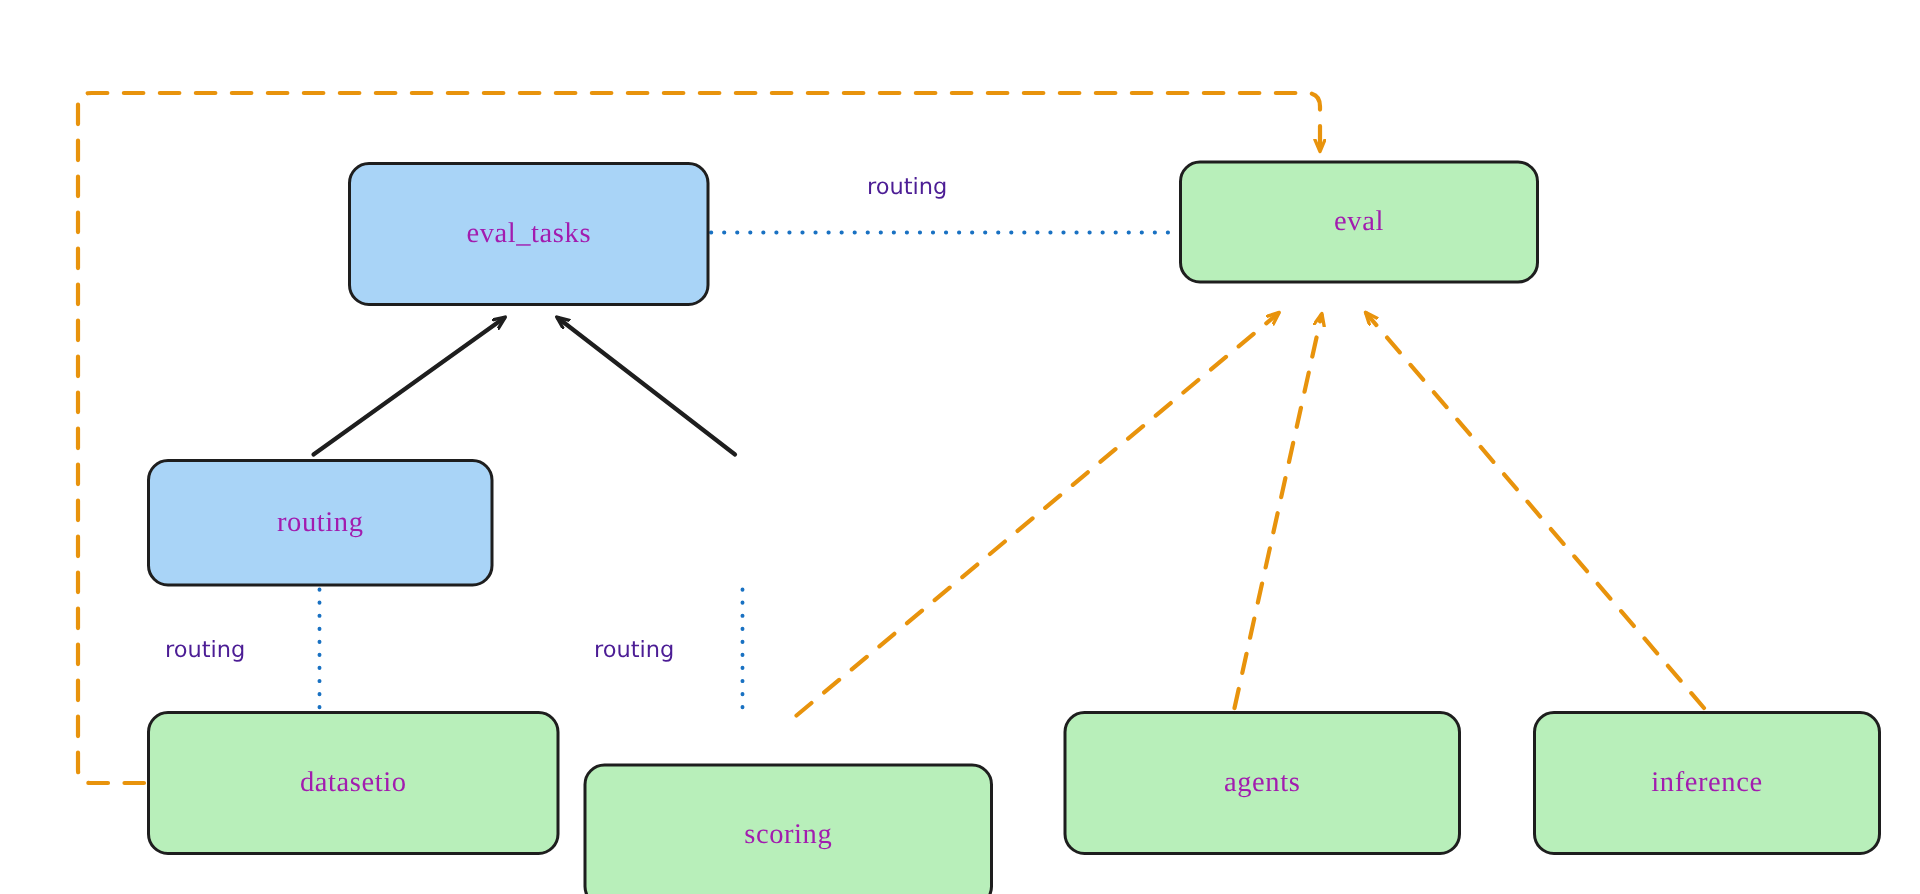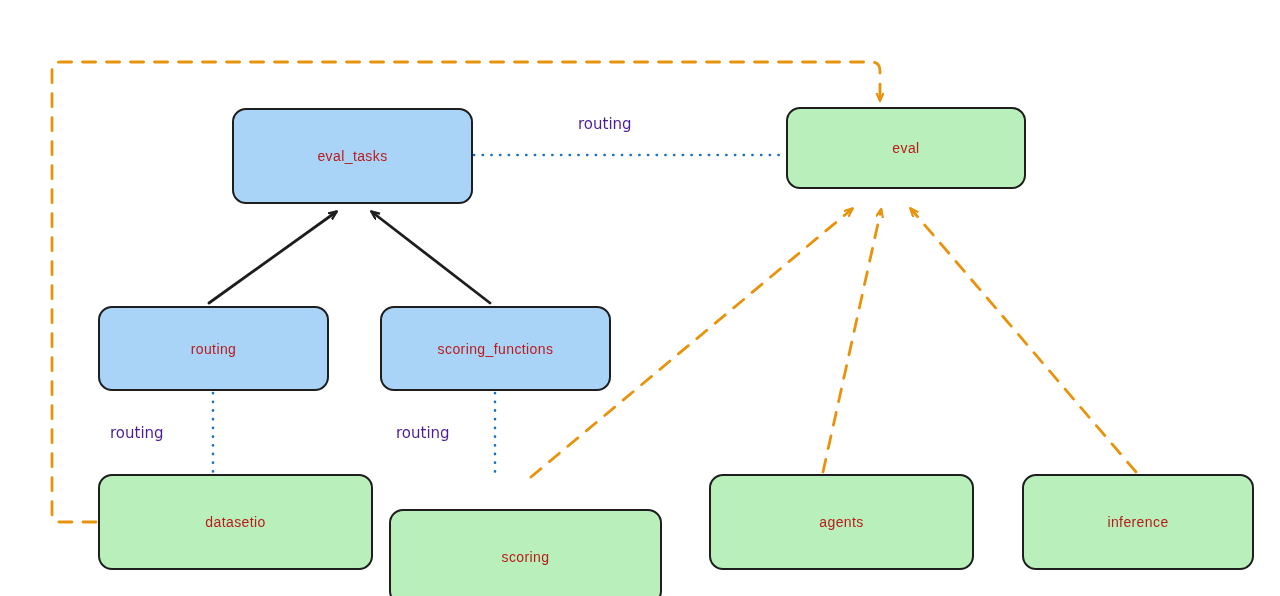--- a/index.html
+++ b/index.html
@@ -31,24 +31,24 @@
     position: absolute;
     box-sizing: border-box;
     border: 2.6px solid #1e1e1e;
     border-radius: 14px;
     display: flex;
     align-items: center;
     justify-content: center;
     z-index: 3;
   }
   .node .label {
-    font-family: Liberation Sans, sans-serif;
-    font-size: 14px;
+    font-family: Liberation Serif, serif;
+    font-size: 19px;
     letter-spacing: 0.4px;
-    color: #b91c1c;
+    color: #a21caf;
     white-space: nowrap;
     pointer-events: none;
   }
   .node.api { background: #a9d4f7; }
   .node.provider { background: #b8efba; }
 
   .edge-label {
     position: absolute;
     font-family: "DejaVu Sans", sans-serif;
     font-size: 15px;
@@ -96,23 +96,20 @@
   </div>
 
   <div class="node provider" style="left:786px; top:107px; width:240px; height:82px;">
     <span class="label">eval</span>
   </div>
 
   <div class="node api" style="left:98px; top:306px; width:231px; height:85px;">
     <span class="label">routing</span>
   </div>
 
-  <div class="node api" style="left:380px; top:306px; width:231px; height:85px;">
-    <span class="label">scoring_functions</span>
-  </div>
 
   <div class="node provider" style="left:98px; top:474px; width:275px; height:96px;">
     <span class="label">datasetio</span>
   </div>
 
   <div class="node provider" style="left:389px; top:484px; width:273px; height:96px;margin-top:25px;">
     <span class="label">scoring</span>
   </div>
 
   <div class="node provider" style="left:709px; top:474px; width:265px; height:96px;">

